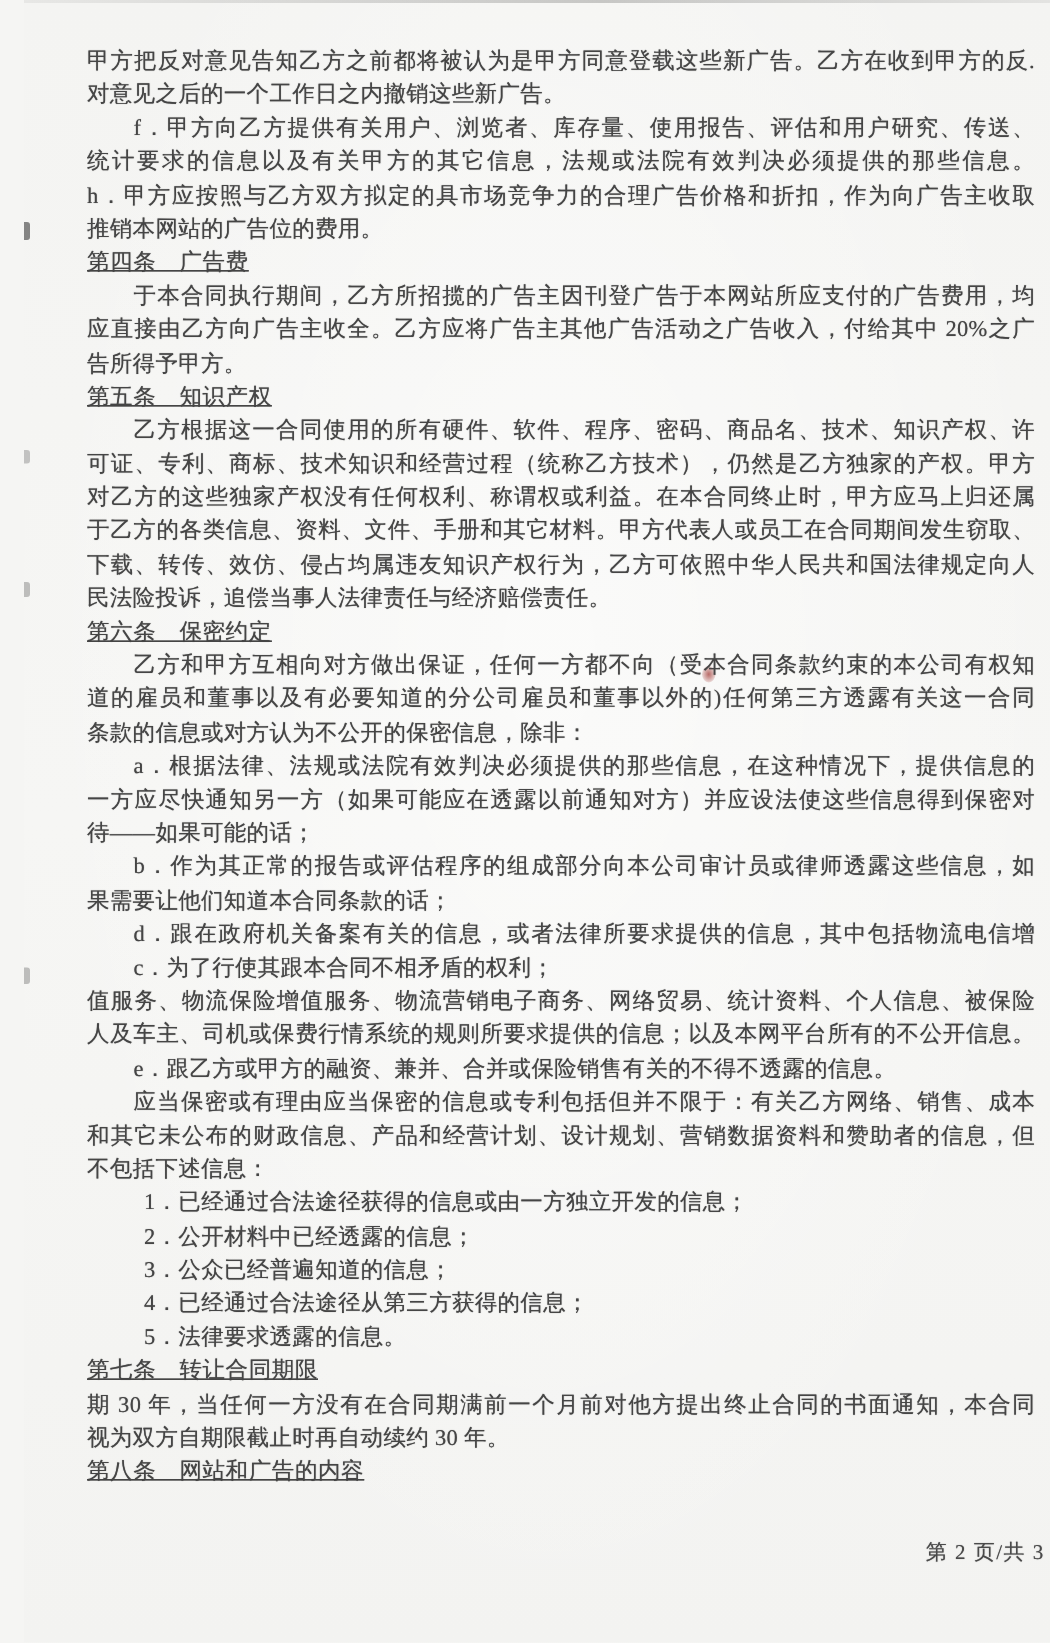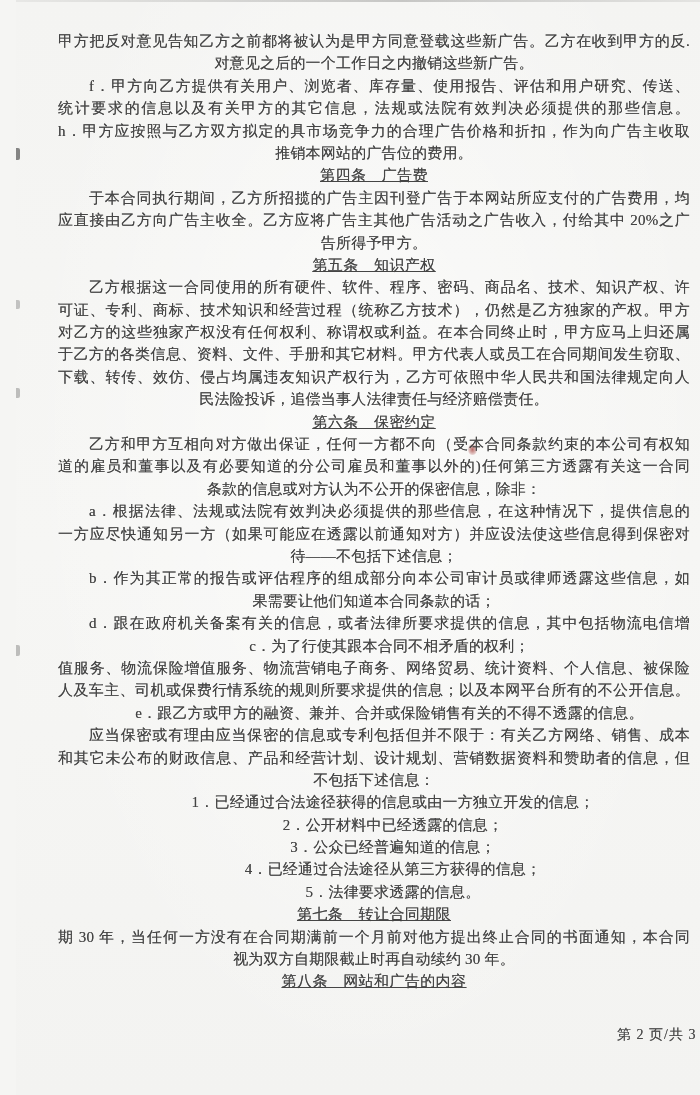--- a/index.html
+++ b/index.html
@@ -49,21 +49,20 @@
     left: 42px;
     width: 632px;
   }
   .line {
     font-size: 15px;
     line-height: 22.4px;
     height: 22.4px;
     white-space: nowrap;
     text-shadow: 0 0 0.6px rgba(70,70,70,0.75);
     letter-spacing: 0.2px;
-    text-align: center;
   }
   .line.full {
     white-space: normal;
     text-align: justify;
     text-align-last: justify;
     overflow: hidden;
   }
   .line.indent1 { padding-left: 31px; }
   .line.indent2 { padding-left: 38px; }
   .line.section { letter-spacing: 0.4px; text-decoration: underline; }
@@ -107,21 +106,21 @@
       <div class="line indent0 full">对乙方的这些独家产权没有任何权利、称谓权或利益。在本合同终止时，甲方应马上归还属</div>
       <div class="line indent0 full">于乙方的各类信息、资料、文件、手册和其它材料。甲方代表人或员工在合同期间发生窃取、</div>
       <div class="line indent0 full">下载、转传、效仿、侵占均属违友知识产权行为，乙方可依照中华人民共和国法律规定向人</div>
       <div class="line indent0">民法险投诉，追偿当事人法律责任与经济赔偿责任。</div>
       <div class="line indent0 section">第六条　保密约定</div>
       <div class="line indent1 full">乙方和甲方互相向对方做出保证，任何一方都不向（受本合同条款约束的本公司有权知</div>
       <div class="line indent0 full">道的雇员和董事以及有必要知道的分公司雇员和董事以外的)任何第三方透露有关这一合同</div>
       <div class="line indent0">条款的信息或对方认为不公开的保密信息，除非：</div>
       <div class="line indent1 full">a．根据法律、法规或法院有效判决必须提供的那些信息，在这种情况下，提供信息的</div>
       <div class="line indent0 full">一方应尽快通知另一方（如果可能应在透露以前通知对方）并应设法使这些信息得到保密对</div>
-      <div class="line indent0">待——不包括下述信息；</div>
+      <div class="line indent0">待——如果可能的话；</div>
       <div class="line indent1 full">b．作为其正常的报告或评估程序的组成部分向本公司审计员或律师透露这些信息，如</div>
       <div class="line indent0">果需要让他们知道本合同条款的话；</div>
       <div class="line indent1 full">d．跟在政府机关备案有关的信息，或者法律所要求提供的信息，其中包括物流电信增</div>
       <div class="line indent1">c．为了行使其跟本合同不相矛盾的权利；</div>
       <div class="line indent0 full">值服务、物流保险增值服务、物流营销电子商务、网络贸易、统计资料、个人信息、被保险</div>
       <div class="line indent0 full">人及车主、司机或保费行情系统的规则所要求提供的信息；以及本网平台所有的不公开信息。</div>
       <div class="line indent1">e．跟乙方或甲方的融资、兼并、合并或保险销售有关的不得不透露的信息。</div>
       <div class="line indent1 full">应当保密或有理由应当保密的信息或专利包括但并不限于：有关乙方网络、销售、成本</div>
       <div class="line indent0 full">和其它未公布的财政信息、产品和经营计划、设计规划、营销数据资料和赞助者的信息，但</div>
       <div class="line indent0">不包括下述信息：</div>

